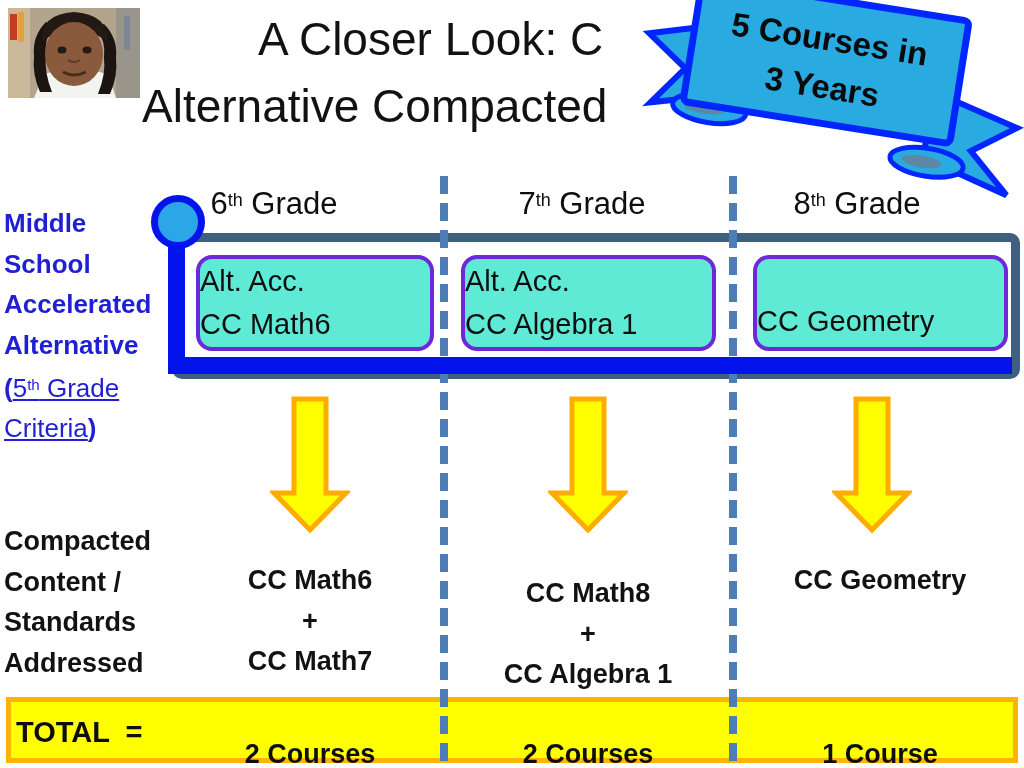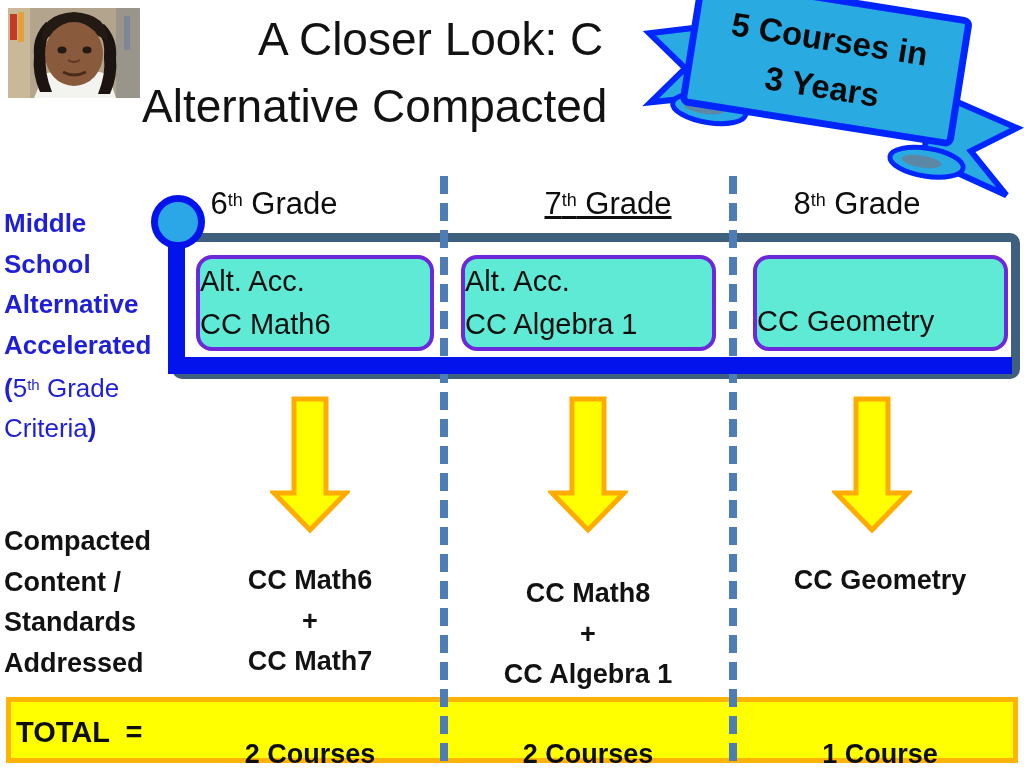--- a/index.html
+++ b/index.html
@@ -15,21 +15,21 @@
   #title2{left:142px;top:79px;}
 
   
   .banner{position:absolute;left:628px;top:-6px;width:400px;height:210px;z-index:9;overflow:visible;}
   .banner svg{overflow:visible;}
   .banner-text{font-family:"Liberation Sans", sans-serif;font-weight:bold;fill:#0a0a0a;font-size:33px;}
 
   
   .program{position:absolute;left:4px;top:203px;font-size:26px;font-weight:bold;color:#1F1FD6;
            line-height:40.5px;z-index:2;}
-  .program .rg{font-weight:400;}
+  .program .rg{font-weight:400;text-decoration:underline;}
   .sup{font-size:0.58em;vertical-align:0.45em;}
 
   
   .grade-header{position:absolute;top:186px;width:200px;text-align:center;font-size:31px;color:#0e0e0e;z-index:3;}
 
   
   .dash{position:absolute;top:176px;width:8px;height:592px;z-index:4;
         background:repeating-linear-gradient(to bottom,#4E7CB5 0px,#4E7CB5 18px,transparent 18px,transparent 27px);}
   #dash1{left:440px;} #dash2{left:729px;}
 
@@ -114,28 +114,28 @@
         <rect x="58" y="6" width="270" height="124" rx="5" stroke="#0026FF" stroke-width="7" fill="#29ABE2"></rect>
         <text class="banner-text" x="193" y="57" text-anchor="middle">5 Courses in</text>
         <text class="banner-text" x="193" y="105" text-anchor="middle">3 Years</text>
       </g>
     </svg>
   </div>
 
   <div class="program">
     <div>Middle</div>
     <div>School</div>
+    <div>Accelerated</div>
     <div>Alternative</div>
-    <div>Accelerated</div>
     <div><span>(</span><span class="rg"><span>5</span><span class="sup">th</span><span style="white-space:pre;"> Grade</span></span></div>
     <div><span class="rg">Criteria</span><span>)</span></div>
   </div>
 
   <div class="grade-header" style="left:174px;"><span>6</span><span class="sup">th</span><span style="white-space:pre;"> Grade</span></div>
-  <div class="grade-header" style="left:508px;text-decoration:underline;"><span>7</span><span class="sup">th</span><span style="white-space:pre;"> Grade</span></div>
+  <div class="grade-header" style="left:482px;"><span>7</span><span class="sup">th</span><span style="white-space:pre;"> Grade</span></div>
   <div class="grade-header" style="left:757px;"><span>8</span><span class="sup">th</span><span style="white-space:pre;"> Grade</span></div>
 
   <div id="dash1" class="dash"></div>
   <div id="dash2" class="dash"></div>
 
   <div class="frame"></div>
   <div class="path-v"></div>
   <div class="path-h"></div>
   <div class="path-circle"></div>
 

